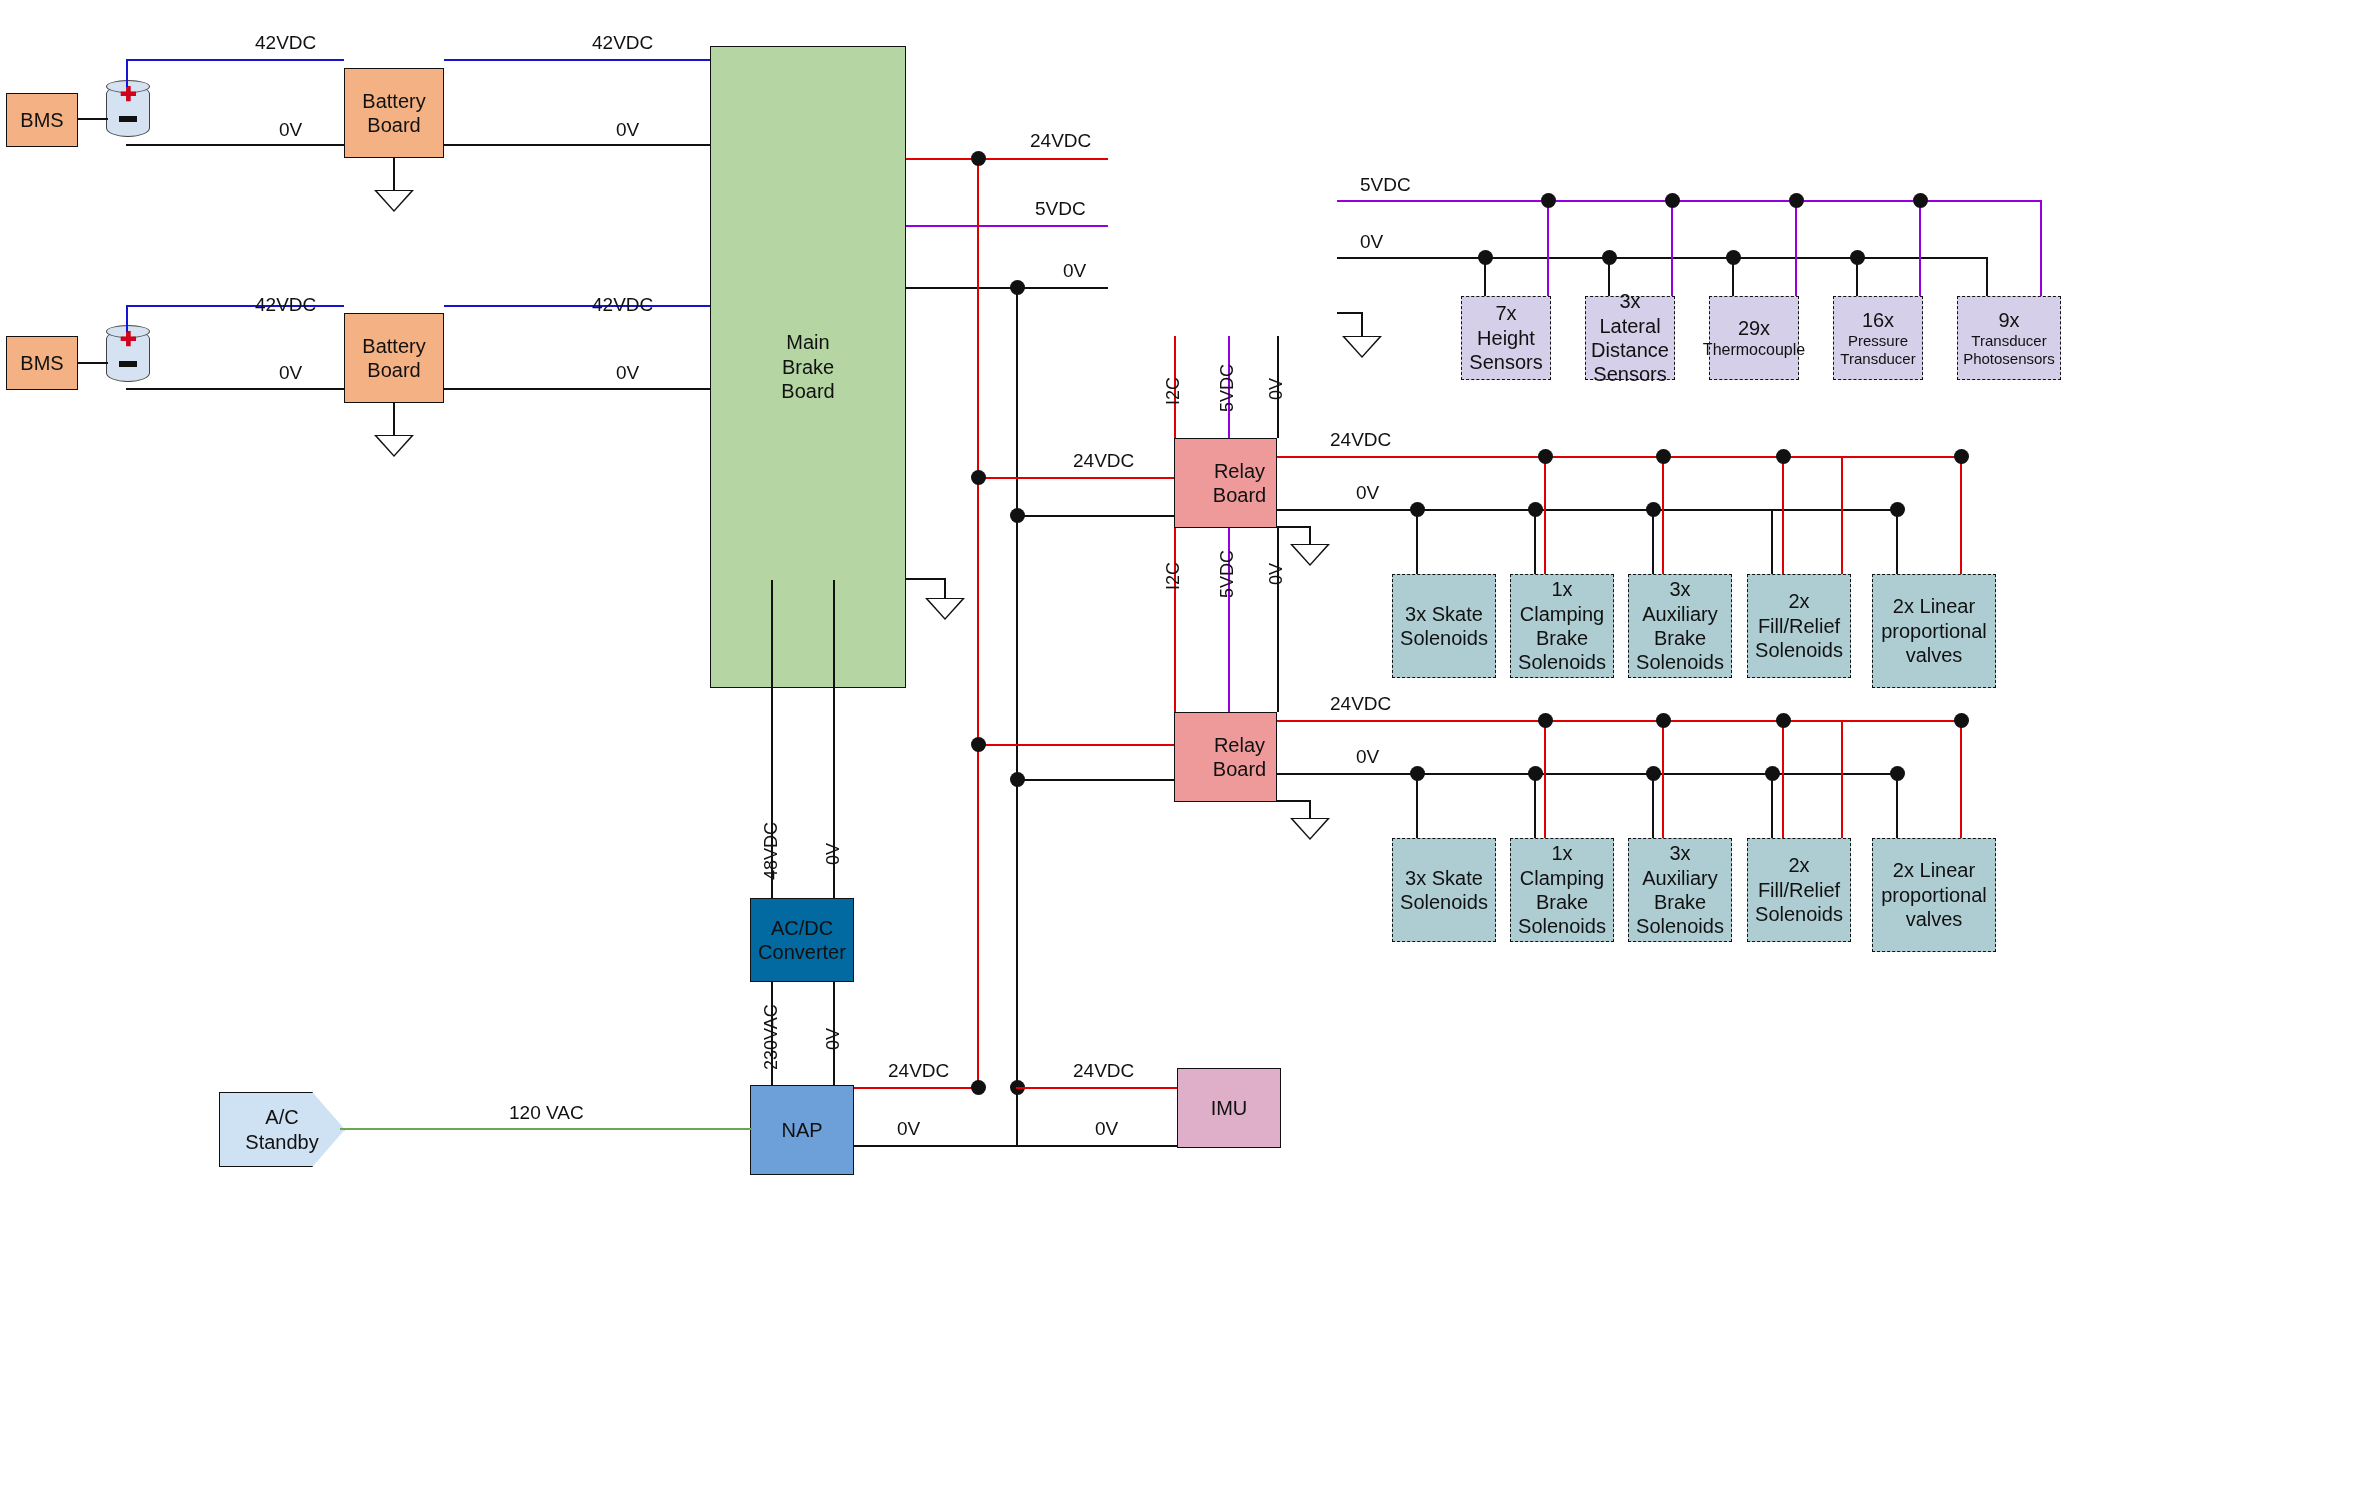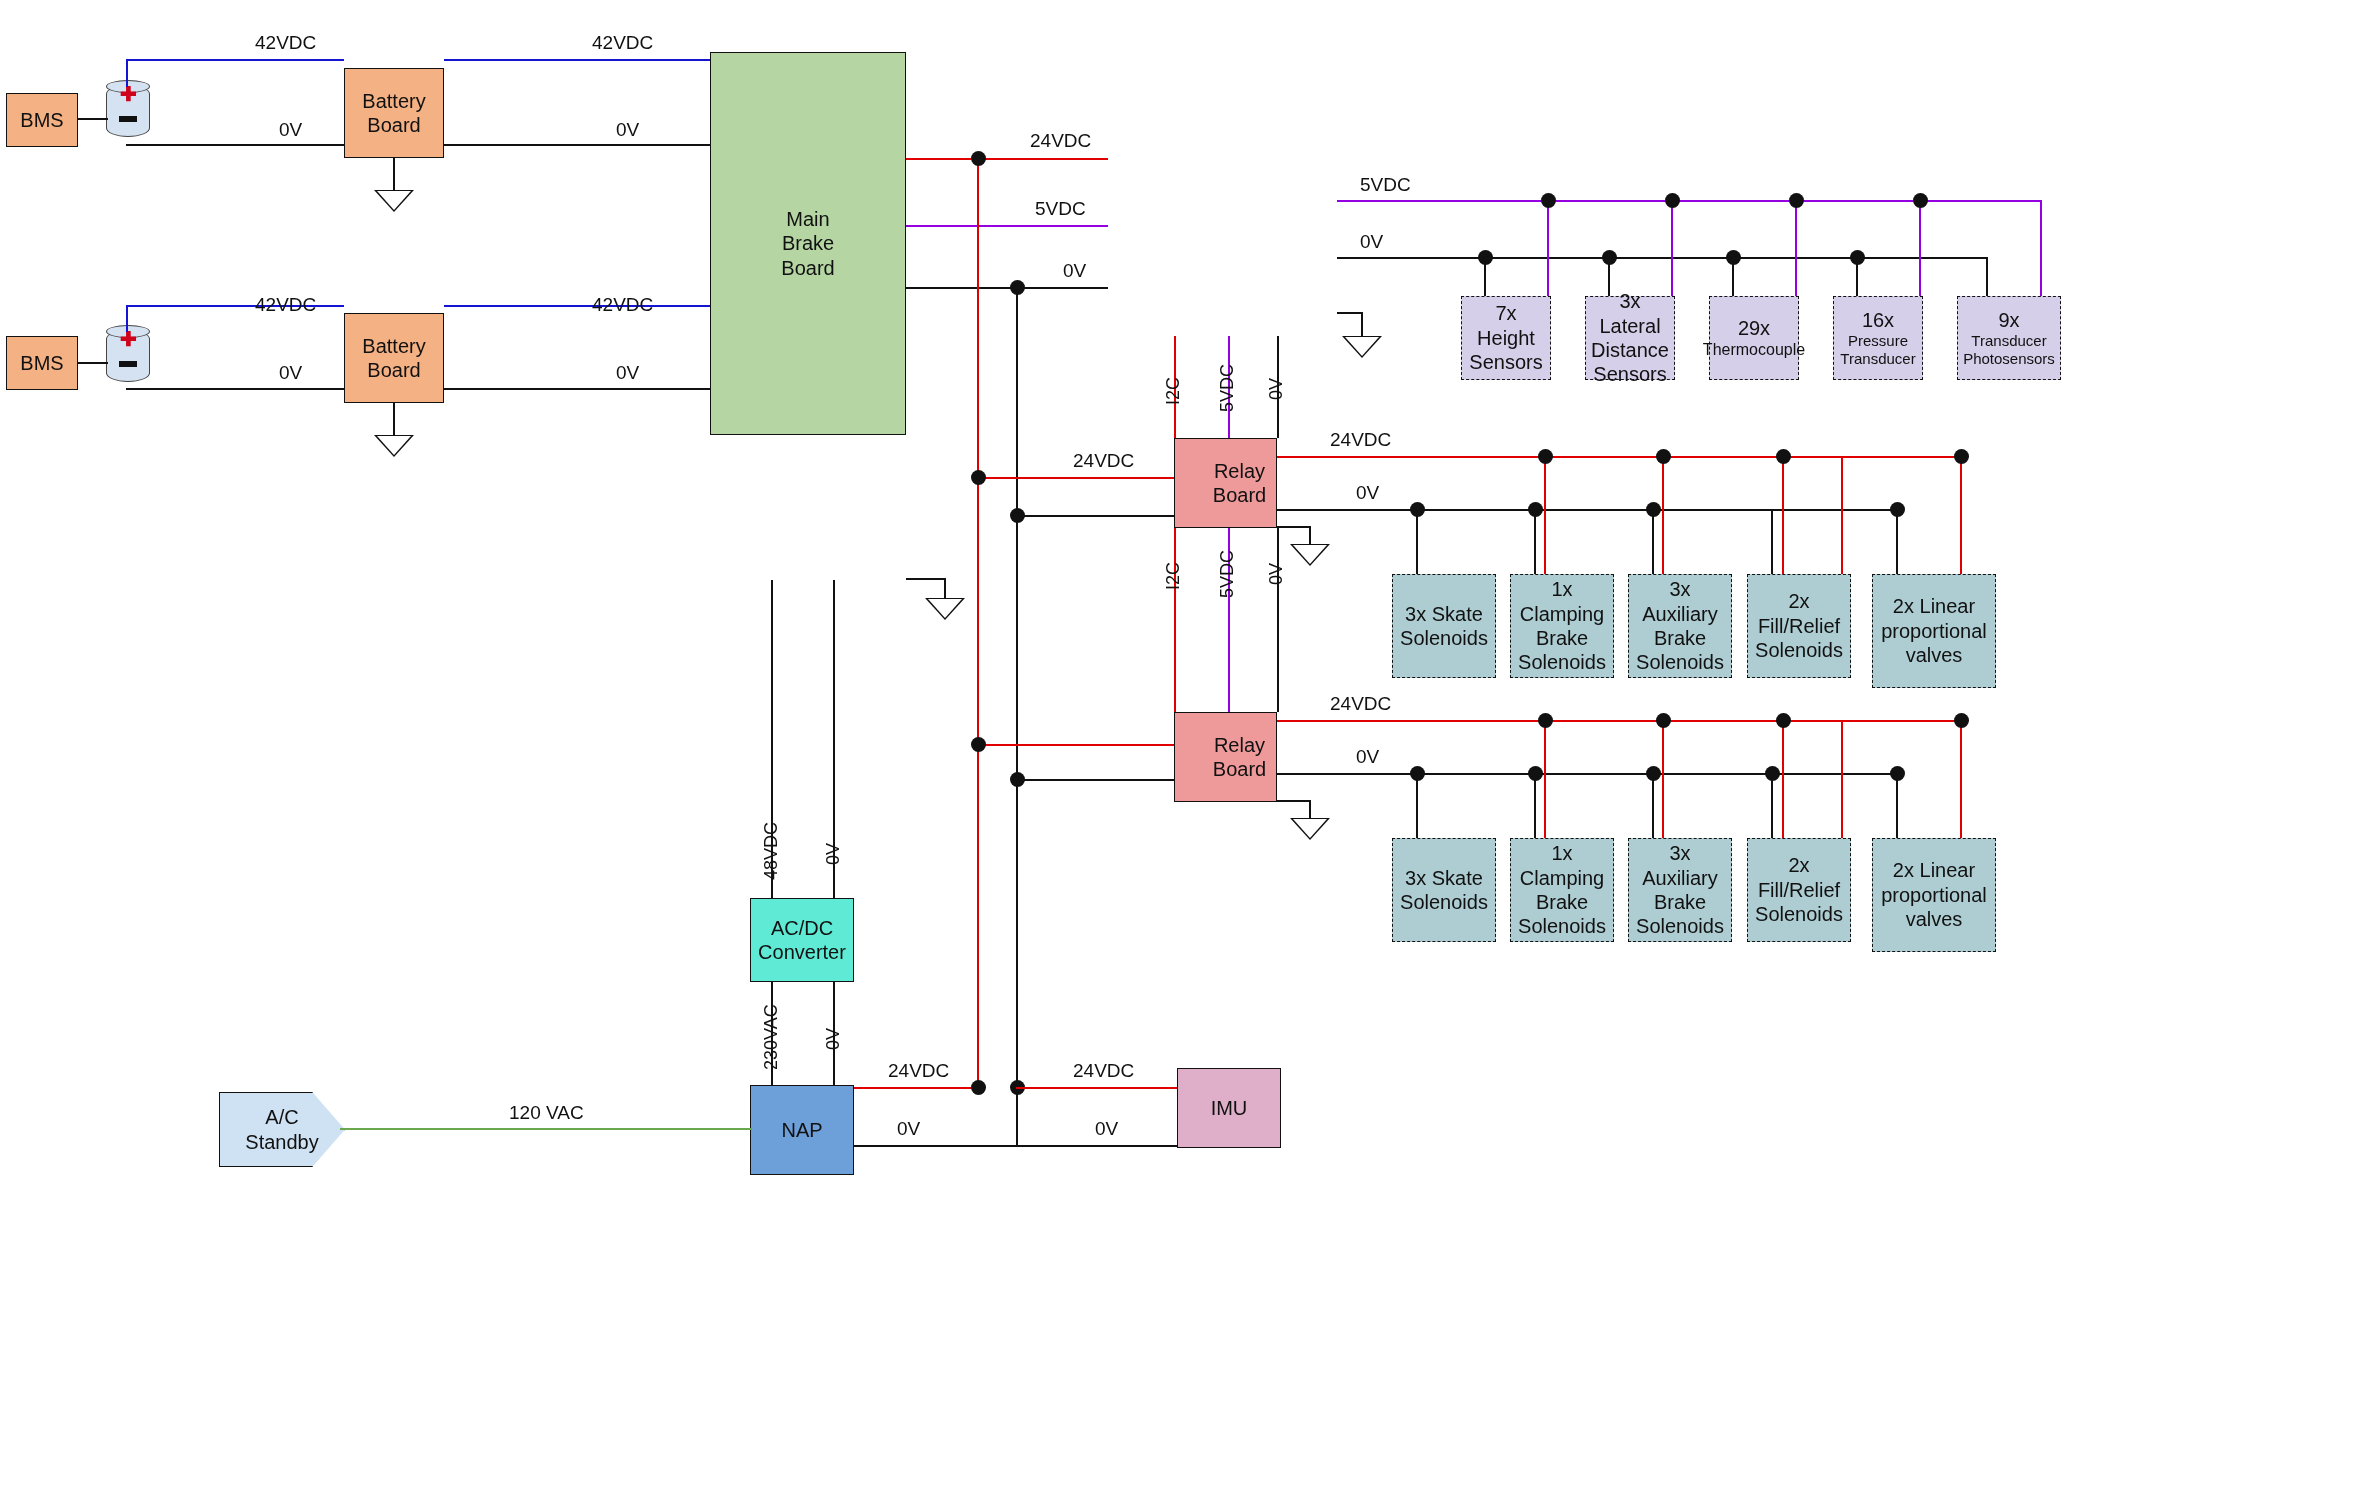--- a/index.html
+++ b/index.html
@@ -6,21 +6,21 @@
   body{font-family:"Liberation Sans",sans-serif;}
   #canvas{position:relative;width:2362px;height:1497px;background:#fff;overflow:hidden;}
 
   .box{position:absolute;box-sizing:border-box;border:1.6px solid #111;
        display:flex;align-items:center;justify-content:center;text-align:center;
        font-size:20px;line-height:1.22;color:#111;}
   .box.orange{background:#f4b183;}
   .box.green{background:#b5d6a3;}
   .box.purple{background:#b2a4d9;}
   .box.red{background:#ef9a9a;padding-left:28px;}
-  .box.yellow{background:#5eead4;}
+  .box.yellow{background:#0369a1;}
   .box.napblue{background:#6d9fd9;}
   .box.pink{background:#dfafc9;}
   .box.dash{border:1.8px dashed #111;}
   .box.lav{background:#d5cfe9;}
   .box.teal{background:#aecdd2;}
 
   .acstandby{position:absolute;background:#cfe2f3;border:1.6px solid #111;
      box-sizing:border-box;display:flex;align-items:center;justify-content:center;
      text-align:center;font-size:20px;line-height:1.22;color:#111;
      clip-path:polygon(0 0, 74% 0, 100% 50%, 74% 100%, 0 100%);}
@@ -116,21 +116,21 @@
     <span>Board</span>
   </div>
   <div class="w v" style="left:393px;top:403px;height:34px;"></div>
   <div class="gnd" style="left:374px;top:435px;"></div>
 
   <div class="w h blue" style="left:444px;top:305px;width:266px;"></div>
   <div class="lbl" style="left:592px;top:294px;">42VDC</div>
   <div class="w h" style="left:444px;top:388px;width:266px;"></div>
   <div class="lbl" style="left:616px;top:362px;">0V</div>
 
-  <div class="box green" style="left:710px;top:46px;width:196px;height:383px;flex-direction:column;margin-top:6px;">
+  <div class="box green" style="left:710px;top:46px;width:196px;height:642px;flex-direction:column;">
     <span>Main</span>
     <span>Brake</span>
     <span>Board</span>
   </div>
 
   <div class="w h" style="left:906px;top:578px;width:40px;"></div>
   <div class="w v" style="left:944px;top:578px;height:22px;"></div>
   <div class="gnd" style="left:925px;top:598px;"></div>
 
   <div class="w h red" style="left:906px;top:158px;width:202px;"></div>

